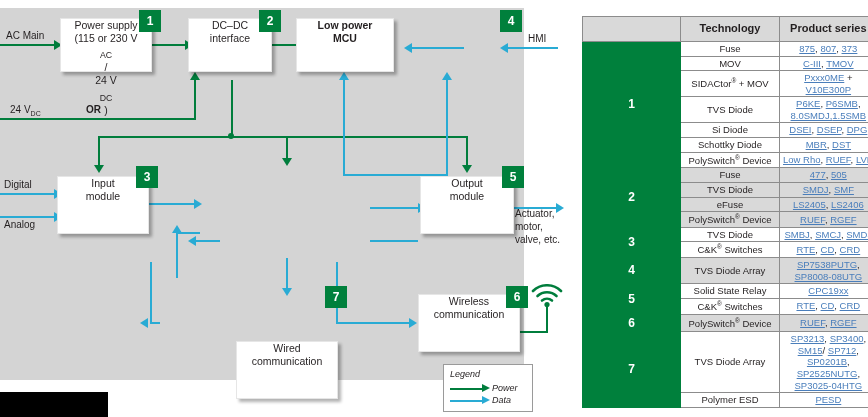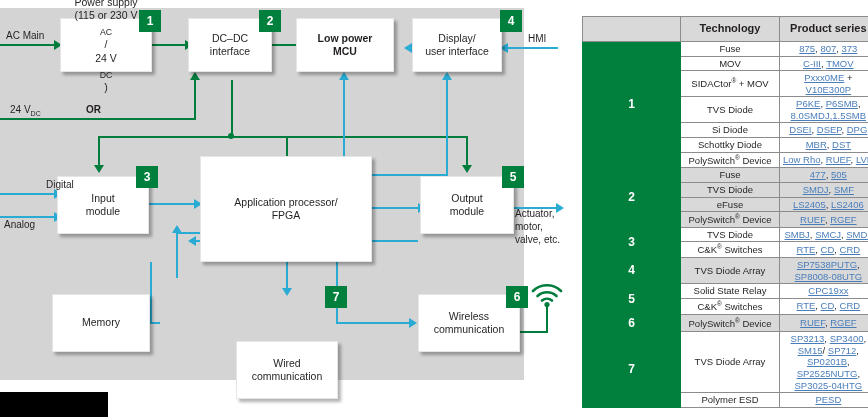--- a/index.html
+++ b/index.html
@@ -5,21 +5,21 @@
   html,body{margin:0;padding:0;background:#ffffff;}
   body{width:868px;height:417px;position:relative;overflow:hidden;
        font-family:"Liberation Sans",sans-serif;color:#231f20;}
 
   
   #diagram{position:absolute;left:0;top:0;width:568px;height:417px;}
   .gray-panel{position:absolute;left:0;top:8px;width:524px;height:372px;background:#d4d4d4;}
 
   .blk{position:absolute;background:#fff;border:1px solid #e6e6e6;
        box-shadow:3px 3px 3px rgba(0,0,0,.30);
-       display:flex;align-items:center;justify-content:center;text-align:center;
+       display:flex;justify-content:center;text-align:center;
        font-size:10.5px;line-height:1.25;color:#231f20;z-index:6;}
   .blk span{display:block;padding:0 3px;}
 
   .badge{position:absolute;width:22px;height:22px;background:#00803c;
          color:#fff;font-size:12px;font-weight:bold;
          display:flex;align-items:center;justify-content:center;z-index:9;}
 
   .lbl{position:absolute;font-size:10px;color:#231f20;white-space:nowrap;z-index:8;}
   .lbl.b{font-weight:bold;}
   .lbl sub{font-size:7px;}
@@ -175,54 +175,39 @@
   </div>
   <div class="badge" style="left:259px;top:10px;">2</div>
 
   <div class="blk" id="b-mcu" style="left:296px;top:18px;width:96px;height:52px;font-weight:bold;">
     <span>
       <span>Low power</span>
       <span>MCU</span>
     </span>
   </div>
 
-  <div class="blk" id="b-display" style="left:412px;top:18px;width:88px;height:52px;">
-    <span>
-      <span>Display/</span>
-      <span>user interface</span>
-    </span>
-  </div>
   <div class="badge" style="left:500px;top:10px;">4</div>
 
   <div class="blk" id="b-input" style="left:57px;top:176px;width:90px;height:56px;">
     <span>
       <span>Input</span>
       <span>module</span>
     </span>
   </div>
   <div class="badge" style="left:136px;top:166px;">3</div>
 
-  <div class="blk" id="b-app" style="left:200px;top:156px;width:170px;height:104px;">
-    <span>
-      <span>Application processor/</span>
-      <span>FPGA</span>
-    </span>
-  </div>
 
   <div class="blk" id="b-output" style="left:420px;top:176px;width:92px;height:56px;">
     <span>
       <span>Output</span>
       <span>module</span>
     </span>
   </div>
   <div class="badge" style="left:502px;top:166px;">5</div>
 
-  <div class="blk" id="b-memory" style="left:52px;top:294px;width:96px;height:56px;">
-    <span>Memory</span>
-  </div>
 
   <div class="blk" id="b-wired" style="left:236px;top:294px;width:100px;height:56px;margin-top:47px;">
     <span>
       <span>Wired</span>
       <span>communication</span>
     </span>
   </div>
   <div class="badge" style="left:325px;top:286px;">7</div>
 
   <div class="blk" id="b-wireless" style="left:418px;top:294px;width:100px;height:56px;">
@@ -236,27 +221,36 @@
   <svg class="wifi" style="left:530px;top:284px;" width="34" height="24" viewBox="0 0 34 24">
     <path d="M3 7 A20 20 0 0 1 31 7" fill="none" stroke="#007d3c" stroke-width="2.6" stroke-linecap="round"></path>
     <path d="M7.5 12 A14 14 0 0 1 26.5 12" fill="none" stroke="#007d3c" stroke-width="2.6" stroke-linecap="round"></path>
     <path d="M12 16.5 A8 8 0 0 1 22 16.5" fill="none" stroke="#007d3c" stroke-width="2.6" stroke-linecap="round"></path>
     <circle cx="17" cy="20.5" r="2.6" fill="#007d3c"></circle>
   </svg>
 
   <div class="lbl" style="left:6px;top:30px;">AC Main</div>
   <div class="lbl" style="left:10px;top:104px;"><span>24 V</span><sub>DC</sub></div>
   <div class="lbl b" style="left:86px;top:104px;">OR</div>
-  <div class="lbl" style="left:4px;top:179px;margin-left:42px;">Digital</div>
+  <div class="lbl" style="left:4px;top:179px;">Digital</div>
   <div class="lbl" style="left:4px;top:219px;">Analog</div>
   <div class="lbl" style="left:528px;top:33px;">HMI</div>
   <div class="lbl" style="left:515px;top:208px;">Actuator,</div>
   <div class="lbl" style="left:515px;top:221px;">motor,</div>
   <div class="lbl" style="left:515px;top:234px;">valve, etc.</div>
 
+  <div class="legend">
+    <div class="ttl">Legend</div>
+    <div class="lline pw" style="left:6px;top:23px;"></div>
+    <div class="lah" style="left:38px;top:19px;border-left:8px solid #007d3c;"></div>
+    <div class="lrow ltxt" style="top:18px;">Power</div>
+    <div class="lline dt" style="left:6px;top:35px;"></div>
+    <div class="lah" style="left:38px;top:31px;border-left:8px solid #29abd4;"></div>
+    <div class="lrow ltxt" style="top:30px;">Data</div>
+  </div>
 
   <div class="blackbar"></div>
 </div>
 
 <div id="tablewrap">
   <table>
     <thead>
       <tr>
         <th class="corner"></th>
         <th>Technology</th>

